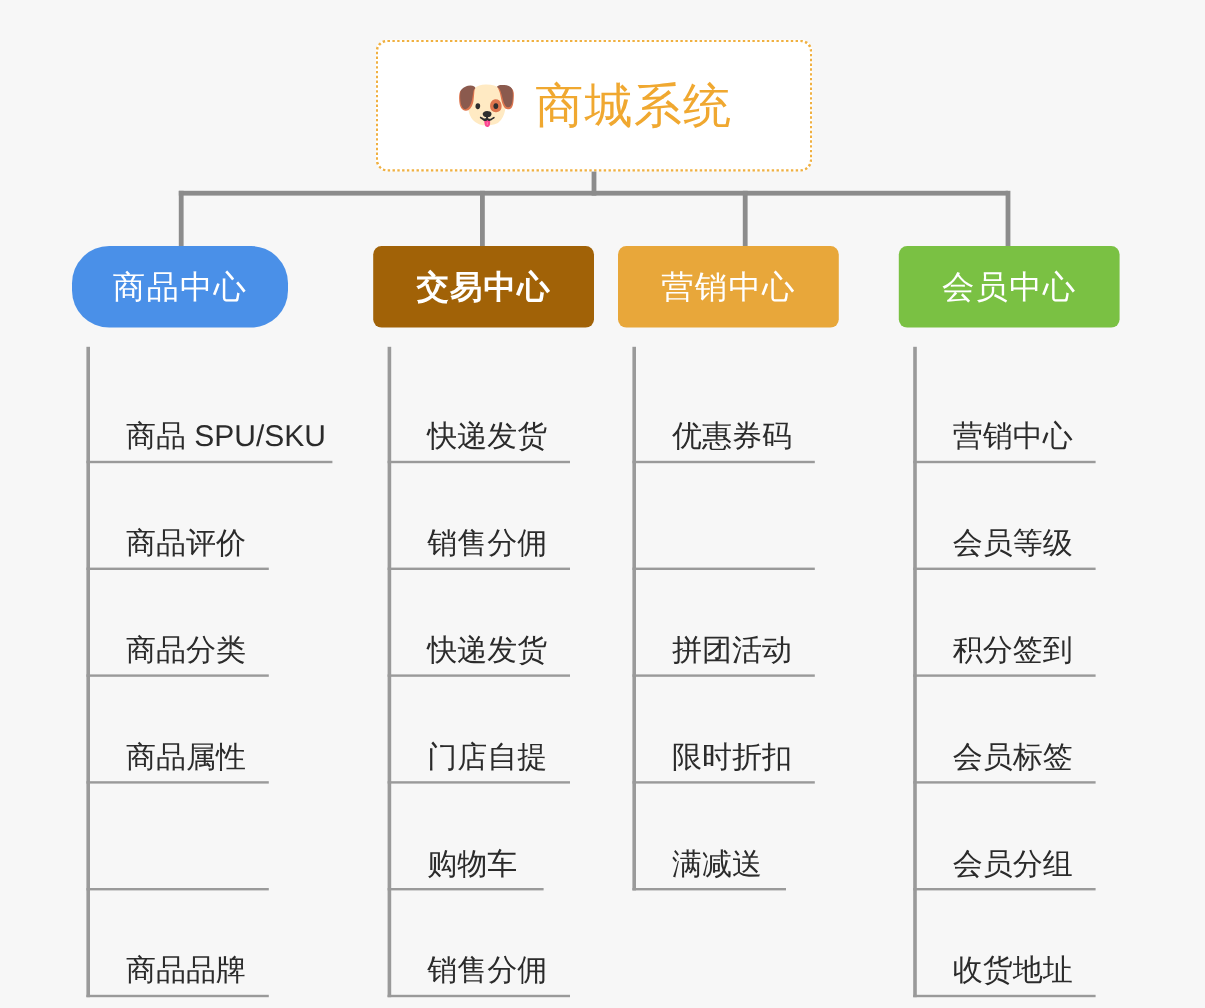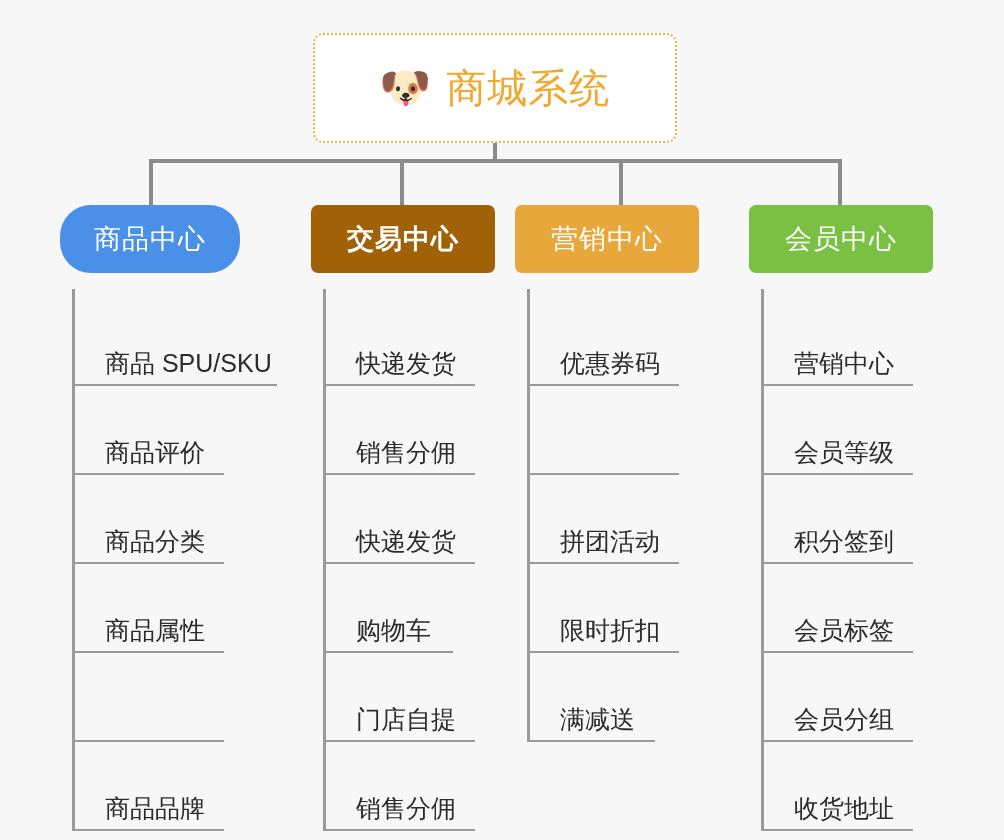--- a/index.html
+++ b/index.html
@@ -159,26 +159,26 @@
       </div>
       <div class="leaf">
         <span class="leaf-label">销售分佣</span>
         <span class="leaf-underline" style="width: 152px;"></span>
       </div>
       <div class="leaf">
         <span class="leaf-label">快递发货</span>
         <span class="leaf-underline" style="width: 152px;"></span>
       </div>
       <div class="leaf">
+        <span class="leaf-label">门店自提</span>
+        <span class="leaf-underline" style="width: 152px;"></span>
+      </div>
+      <div class="leaf">
         <span class="leaf-label">购物车</span>
         <span class="leaf-underline" style="width: 130px;"></span>
-      </div>
-      <div class="leaf">
-        <span class="leaf-label">门店自提</span>
-        <span class="leaf-underline" style="width: 152px;"></span>
       </div>
       <div class="leaf">
         <span class="leaf-label">销售分佣</span>
         <span class="leaf-underline" style="width: 152px;"></span>
       </div>
     </div>
   </div>
 
   <div class="column" id="col-2">
     <div class="cat-box" style="background: rgb(232, 167, 58);">

